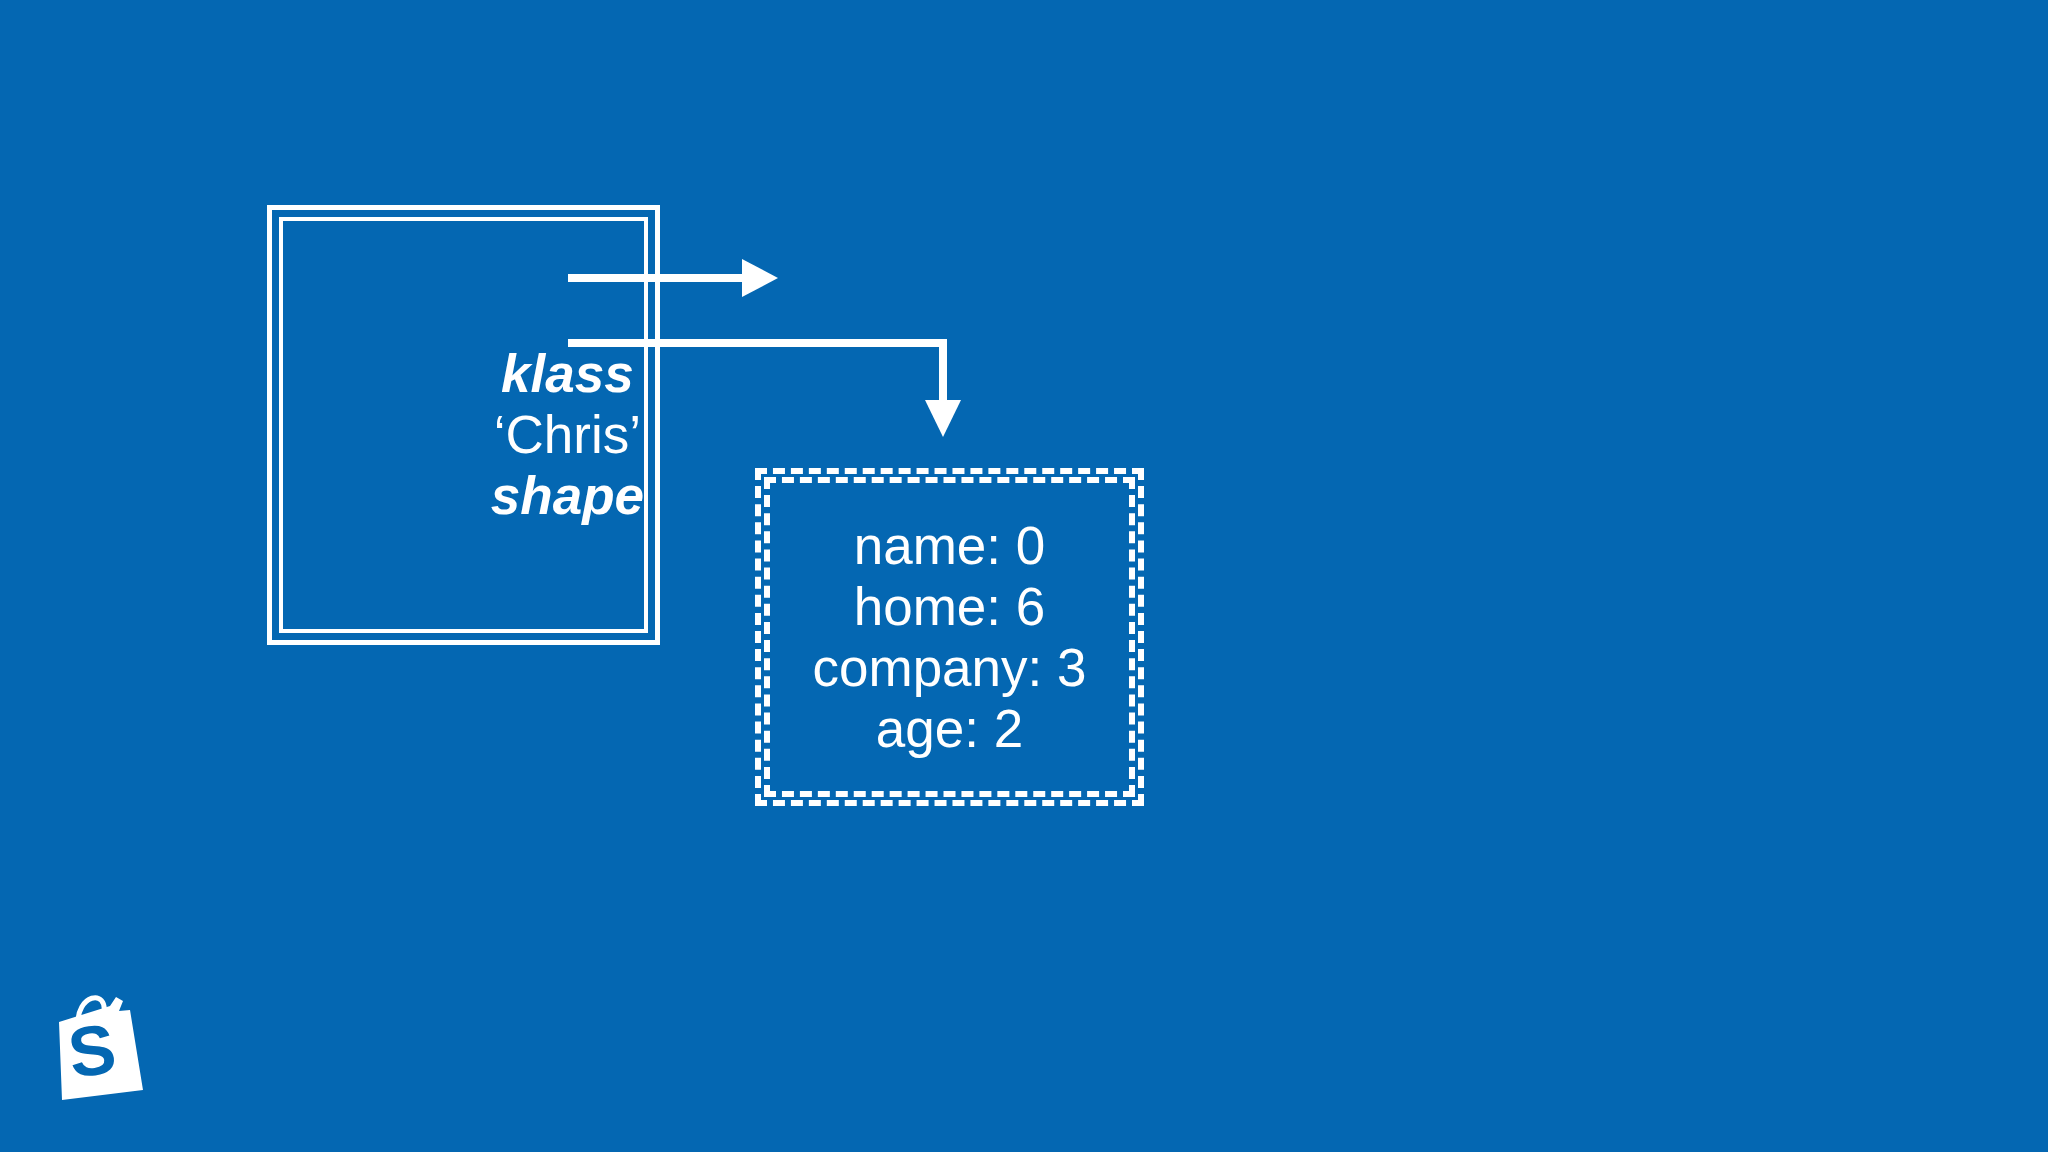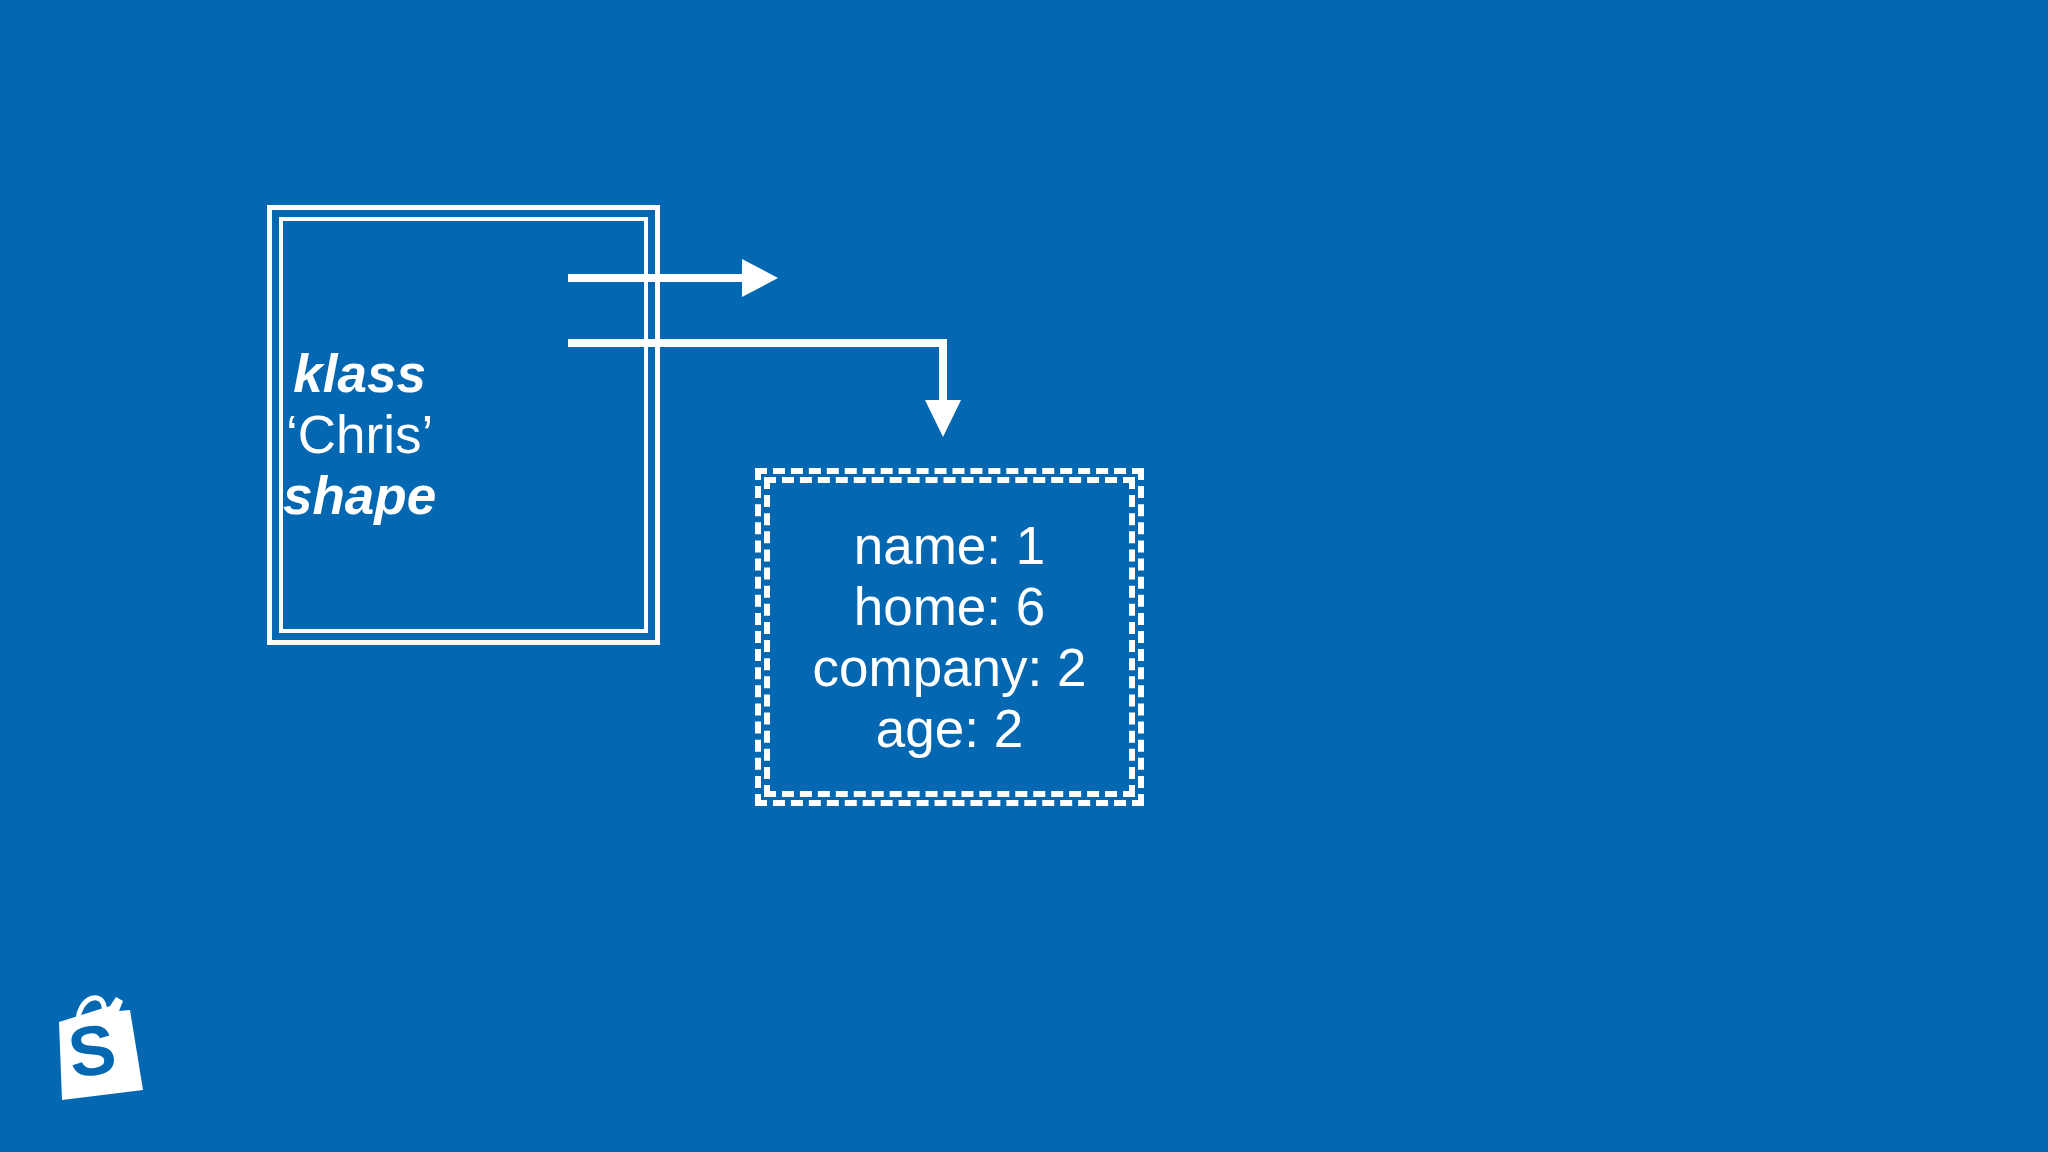--- a/index.html
+++ b/index.html
@@ -12,21 +12,21 @@
   .box-line { font-size:53px; line-height:61px; text-align:center; white-space:nowrap; }
   .emph { font-weight:bold; font-style:italic; }
 
   
   .object-box {
     position:absolute; left:267px; top:205px; width:393px; height:440px;
     border:5px solid var(--foreground); padding:7px; box-sizing:border-box; z-index:1;
   }
   .object-box-inner {
     width:100%; height:100%; border:4px solid var(--foreground); box-sizing:border-box;
-    display:flex; flex-direction:column; justify-content:center; align-items:flex-start;
+    display:flex; flex-direction:column; justify-content:center; align-items:flex-end;
   }
   .object-box-lines { margin-top:18px; }
 
   
   .shape-box {
     position:absolute; left:755px; top:468px; width:389px; height:338px;
     border:6px dashed var(--foreground); padding:3px; box-sizing:border-box; z-index:1;
   }
   .shape-box-inner {
     width:100%; height:100%; border:6px dashed var(--foreground); box-sizing:border-box;
@@ -51,23 +51,23 @@
       <div class="object-box-lines">
         <div class="box-line emph">klass</div>
         <div class="box-line">‘Chris’</div>
         <div class="box-line emph">shape</div>
       </div>
     </div>
   </div>
 
   <div class="shape-box">
     <div class="shape-box-inner">
-      <div class="box-line">name: 1</div>
+      <div class="box-line">name: 0</div>
       <div class="box-line">home: 6</div>
-      <div class="box-line">company: 2</div>
+      <div class="box-line">company: 3</div>
       <div class="box-line">age: 2</div>
     </div>
   </div>
 
   <svg class="overlay" width="2048" height="1152" viewBox="0 0 2048 1152" aria-hidden="true">
 
     <g>
       <line class="fg-stroke" x1="568" y1="278" x2="744" y2="278" stroke-width="8"></line>
       <polygon class="fg-fill" points="742,259 742,297 778,278"></polygon>
     </g>

